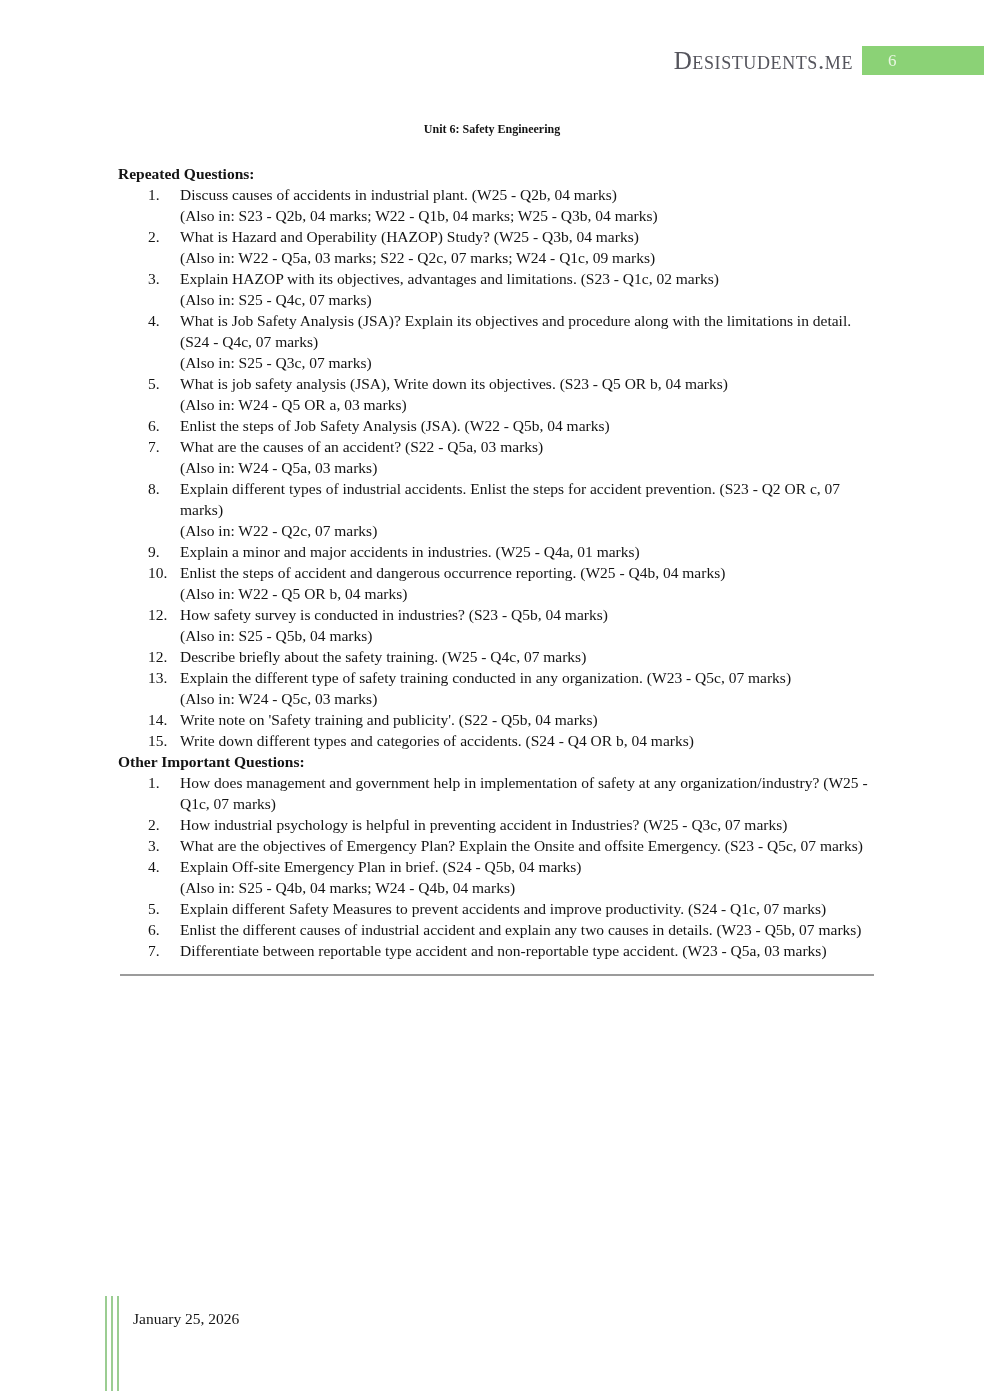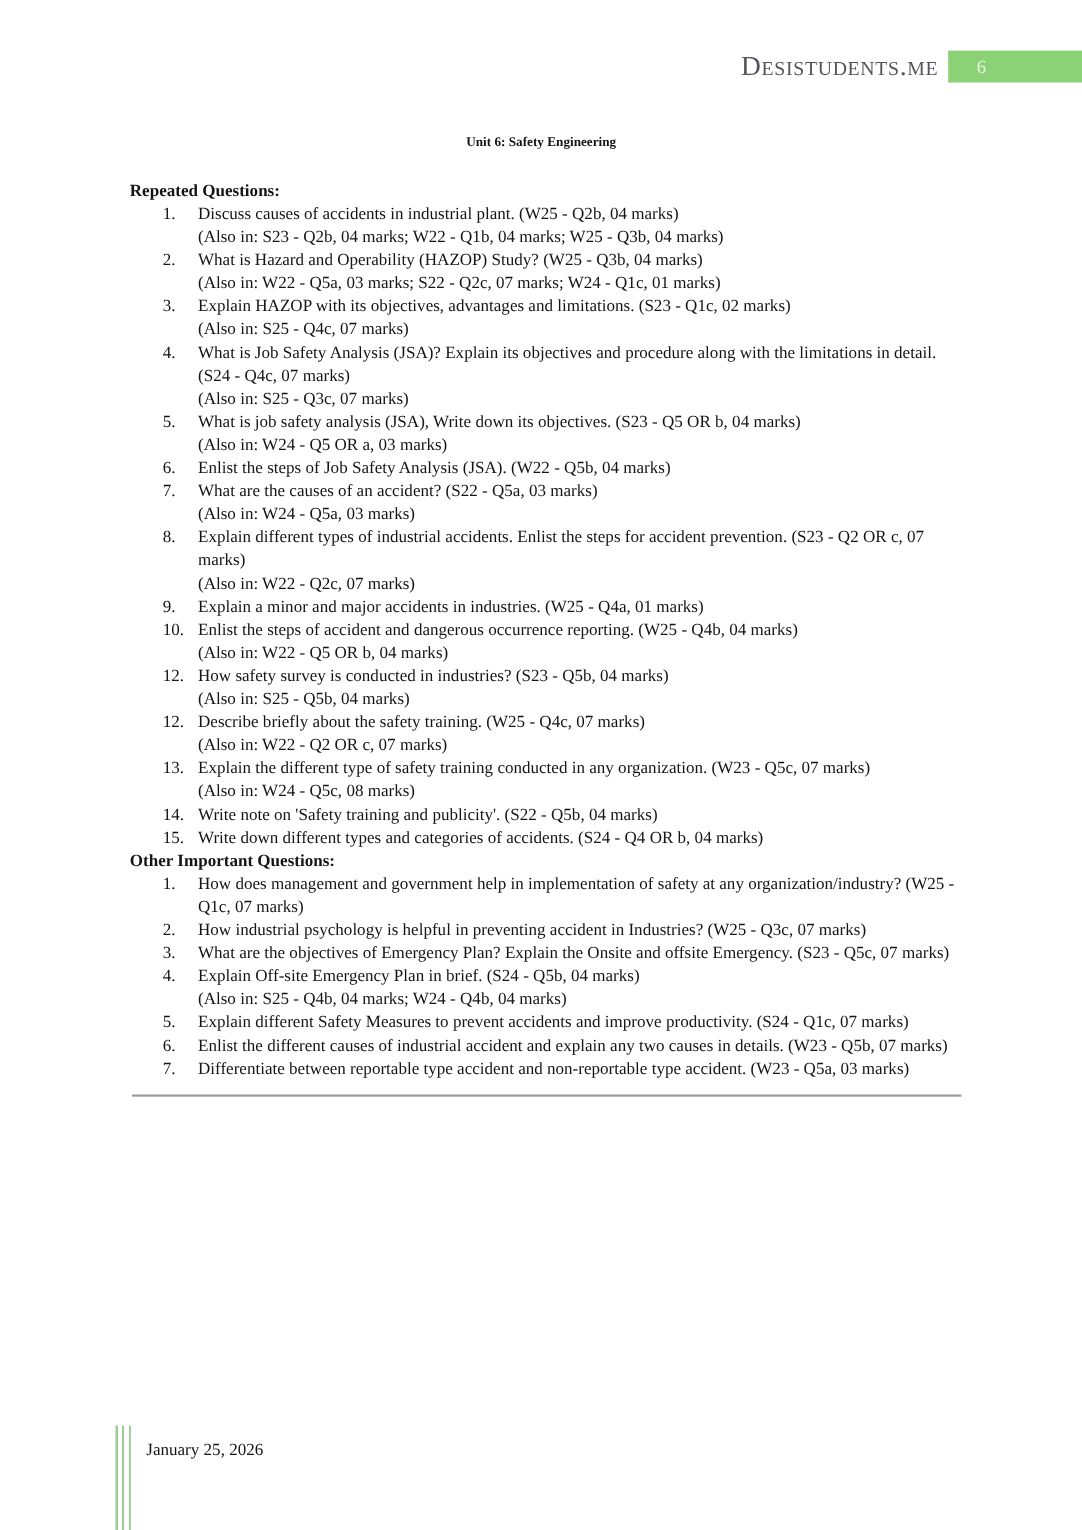--- a/index.html
+++ b/index.html
@@ -75,32 +75,32 @@
       <span>6</span>
     </span>
   </div>
 
   <div class="title">Unit 6: Safety Engineering</div>
 
   <div class="content" id="sections">
       <div class="section-heading">Repeated Questions:</div>
       <div class="question-list">
         <div class="question"><span class="qnum">1.</span><span class="qtext">Discuss causes of accidents in industrial plant. (W25 - Q2b, 04 marks)</span><div class="also">(Also in: S23 - Q2b, 04 marks; W22 - Q1b, 04 marks; W25 - Q3b, 04 marks)</div></div>
-        <div class="question"><span class="qnum">2.</span><span class="qtext">What is Hazard and Operability (HAZOP) Study? (W25 - Q3b, 04 marks)</span><div class="also">(Also in: W22 - Q5a, 03 marks; S22 - Q2c, 07 marks; W24 - Q1c, 01 marks)</div></div>
+        <div class="question"><span class="qnum">2.</span><span class="qtext">What is Hazard and Operability (HAZOP) Study? (W25 - Q3b, 04 marks)</span><div class="also">(Also in: W22 - Q5a, 03 marks; S22 - Q2c, 07 marks; W24 - Q1c, 09 marks)</div></div>
         <div class="question"><span class="qnum">3.</span><span class="qtext">Explain HAZOP with its objectives, advantages and limitations. (S23 - Q1c, 02 marks)</span><div class="also">(Also in: S25 - Q4c, 07 marks)</div></div>
         <div class="question"><span class="qnum">4.</span><span class="qtext">What is Job Safety Analysis (JSA)? Explain its objectives and procedure along with the limitations in detail. (S24 - Q4c, 07 marks)</span><div class="also">(Also in: S25 - Q3c, 07 marks)</div></div>
         <div class="question"><span class="qnum">5.</span><span class="qtext">What is job safety analysis (JSA), Write down its objectives. (S23 - Q5 OR b, 04 marks)</span><div class="also">(Also in: W24 - Q5 OR a, 03 marks)</div></div>
         <div class="question"><span class="qnum">6.</span><span class="qtext">Enlist the steps of Job Safety Analysis (JSA). (W22 - Q5b, 04 marks)</span></div>
         <div class="question"><span class="qnum">7.</span><span class="qtext">What are the causes of an accident? (S22 - Q5a, 03 marks)</span><div class="also">(Also in: W24 - Q5a, 03 marks)</div></div>
         <div class="question"><span class="qnum">8.</span><span class="qtext">Explain different types of industrial accidents. Enlist the steps for accident prevention. (S23 - Q2 OR c, 07 marks)</span><div class="also">(Also in: W22 - Q2c, 07 marks)</div></div>
         <div class="question"><span class="qnum">9.</span><span class="qtext">Explain a minor and major accidents in industries. (W25 - Q4a, 01 marks)</span></div>
         <div class="question"><span class="qnum">10.</span><span class="qtext">Enlist the steps of accident and dangerous occurrence reporting. (W25 - Q4b, 04 marks)</span><div class="also">(Also in: W22 - Q5 OR b, 04 marks)</div></div>
         <div class="question"><span class="qnum">12.</span><span class="qtext">How safety survey is conducted in industries? (S23 - Q5b, 04 marks)</span><div class="also">(Also in: S25 - Q5b, 04 marks)</div></div>
-        <div class="question"><span class="qnum">12.</span><span class="qtext">Describe briefly about the safety training. (W25 - Q4c, 07 marks)</span><div class="also">(Also in: W22 - Q2 OR c, 07 marks)</div></div>
-        <div class="question"><span class="qnum">13.</span><span class="qtext">Explain the different type of safety training conducted in any organization. (W23 - Q5c, 07 marks)</span><div class="also">(Also in: W24 - Q5c, 08 marks)</div></div>
+        <div class="question"><span class="qnum">12.</span><span class="qtext">Describe briefly about the safety training. (W25 - Q4c, 07 marks)</span></div>
+        <div class="question"><span class="qnum">13.</span><span class="qtext">Explain the different type of safety training conducted in any organization. (W23 - Q5c, 07 marks)</span><div class="also">(Also in: W24 - Q5c, 03 marks)</div></div>
         <div class="question"><span class="qnum">14.</span><span class="qtext">Write note on 'Safety training and publicity'. (S22 - Q5b, 04 marks)</span></div>
         <div class="question"><span class="qnum">15.</span><span class="qtext">Write down different types and categories of accidents. (S24 - Q4 OR b, 04 marks)</span></div>
       </div>
       <div class="section-heading">Other Important Questions:</div>
       <div class="question-list">
         <div class="question"><span class="qnum">1.</span><span class="qtext">How does management and government help in implementation of safety at any organization/industry? (W25 - Q1c, 07 marks)</span></div>
         <div class="question"><span class="qnum">2.</span><span class="qtext">How industrial psychology is helpful in preventing accident in Industries? (W25 - Q3c, 07 marks)</span></div>
         <div class="question"><span class="qnum">3.</span><span class="qtext">What are the objectives of Emergency Plan? Explain the Onsite and offsite Emergency. (S23 - Q5c, 07 marks)</span></div>
         <div class="question"><span class="qnum">4.</span><span class="qtext">Explain Off-site Emergency Plan in brief. (S24 - Q5b, 04 marks)</span><div class="also">(Also in: S25 - Q4b, 04 marks; W24 - Q4b, 04 marks)</div></div>
         <div class="question"><span class="qnum">5.</span><span class="qtext">Explain different Safety Measures to prevent accidents and improve productivity. (S24 - Q1c, 07 marks)</span></div>

